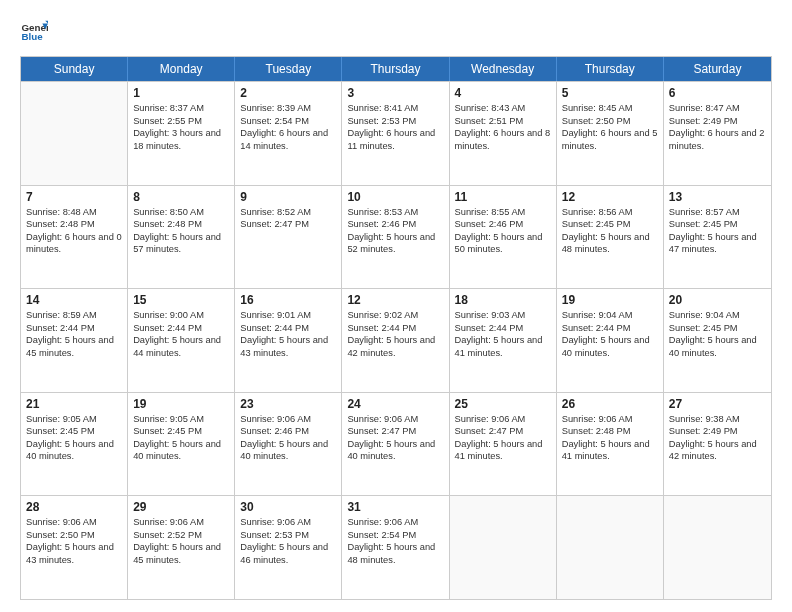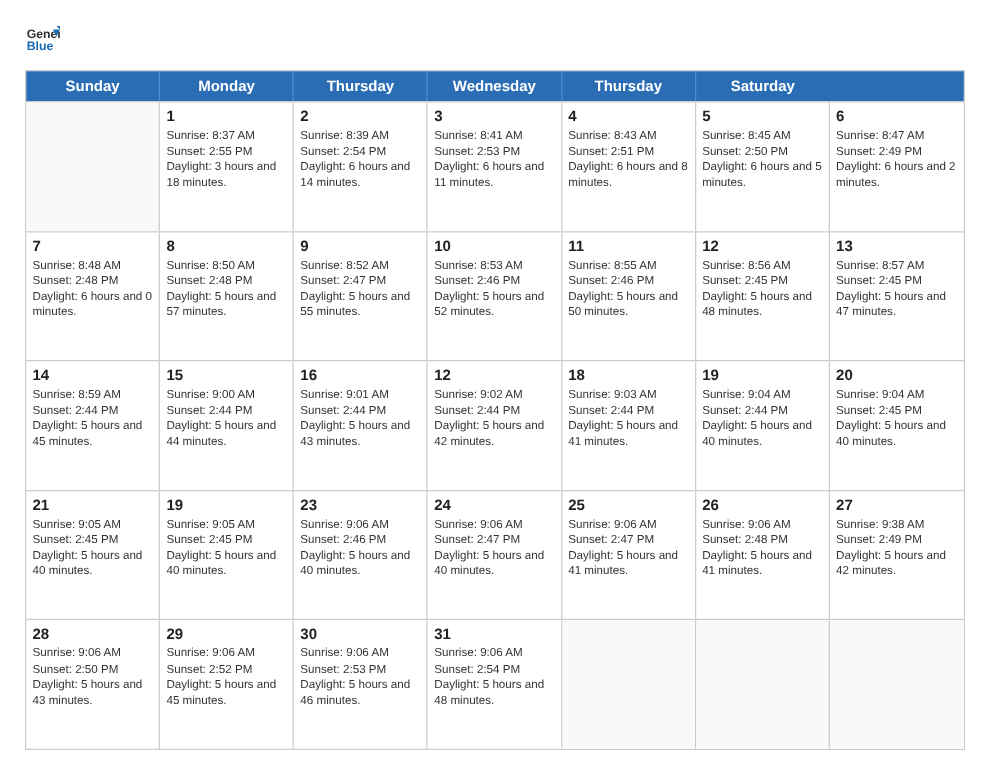--- a/index.html
+++ b/index.html
@@ -52,21 +52,21 @@
       border: 1px solid #ccc;
     }
     .cal-header-row {
       display: grid;
       grid-template-columns: repeat(7, 1fr);
       background: #2a6db5;
     }
     .cal-header-cell {
       color: #fff;
       font-size: 12px;
-      font-weight: bold;
+      font-weight: normal;
       text-align: center;
       padding: 5px 4px;
       border-right: 1px solid #4a8dd5;
     }
     .cal-header-cell:last-child { border-right: none; }
     .cal-body {
       flex: 1;
       display: flex;
       flex-direction: column;
     }
@@ -114,20 +114,21 @@
     <div class="title-block">
       <div class="month-title"></div>
       <div class="location-title"></div>
     </div>
   </div>
 
   <div class="calendar">
     <div class="cal-header-row">
     <div class="cal-header-cell">Sunday</div>
         <div class="cal-header-cell">Monday</div>
+        <div class="cal-header-cell">Tuesday</div>
         <div class="cal-header-cell">Thursday</div>
         <div class="cal-header-cell">Wednesday</div>
         <div class="cal-header-cell">Thursday</div>
         <div class="cal-header-cell">Saturday</div>
       </div>
     <div class="cal-body">
     <div class="cal-row">
           <div class="cal-cell empty"></div>
           <div class="cal-cell">
             <div class="day-num">1</div>
@@ -176,21 +177,20 @@
           <div class="cal-cell">
             <div class="day-num">8</div>
             <div class="cell-line">Sunrise: 8:50 AM</div>
             <div class="cell-line">Sunset: 2:48 PM</div>
             <div class="cell-line">Daylight: 5 hours and 57 minutes.</div>
           </div>
           <div class="cal-cell">
             <div class="day-num">9</div>
             <div class="cell-line">Sunrise: 8:52 AM</div>
             <div class="cell-line">Sunset: 2:47 PM</div>
-            <div class="cell-line">Daylight: 5 hours and 55 minutes.</div>
           </div>
           <div class="cal-cell">
             <div class="day-num">10</div>
             <div class="cell-line">Sunrise: 8:53 AM</div>
             <div class="cell-line">Sunset: 2:46 PM</div>
             <div class="cell-line">Daylight: 5 hours and 52 minutes.</div>
           </div>
           <div class="cal-cell">
             <div class="day-num">11</div>
             <div class="cell-line">Sunrise: 8:55 AM</div>

